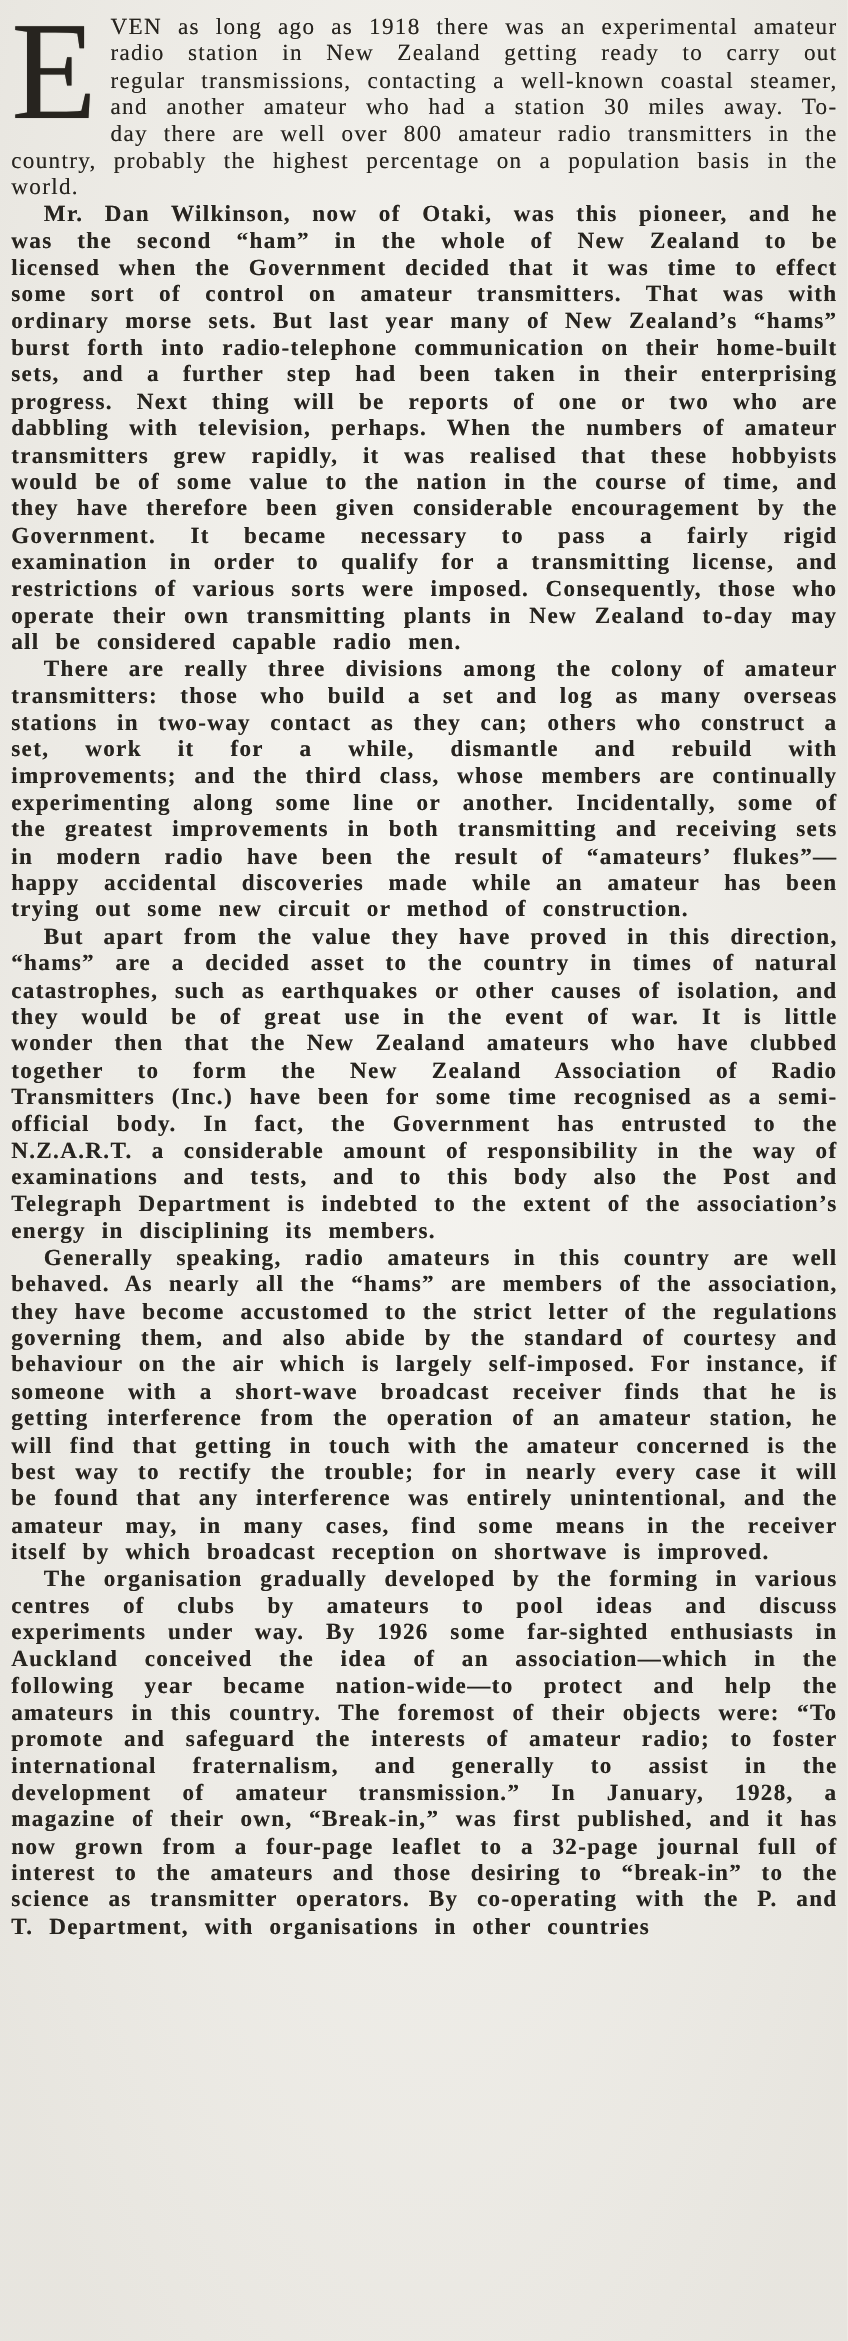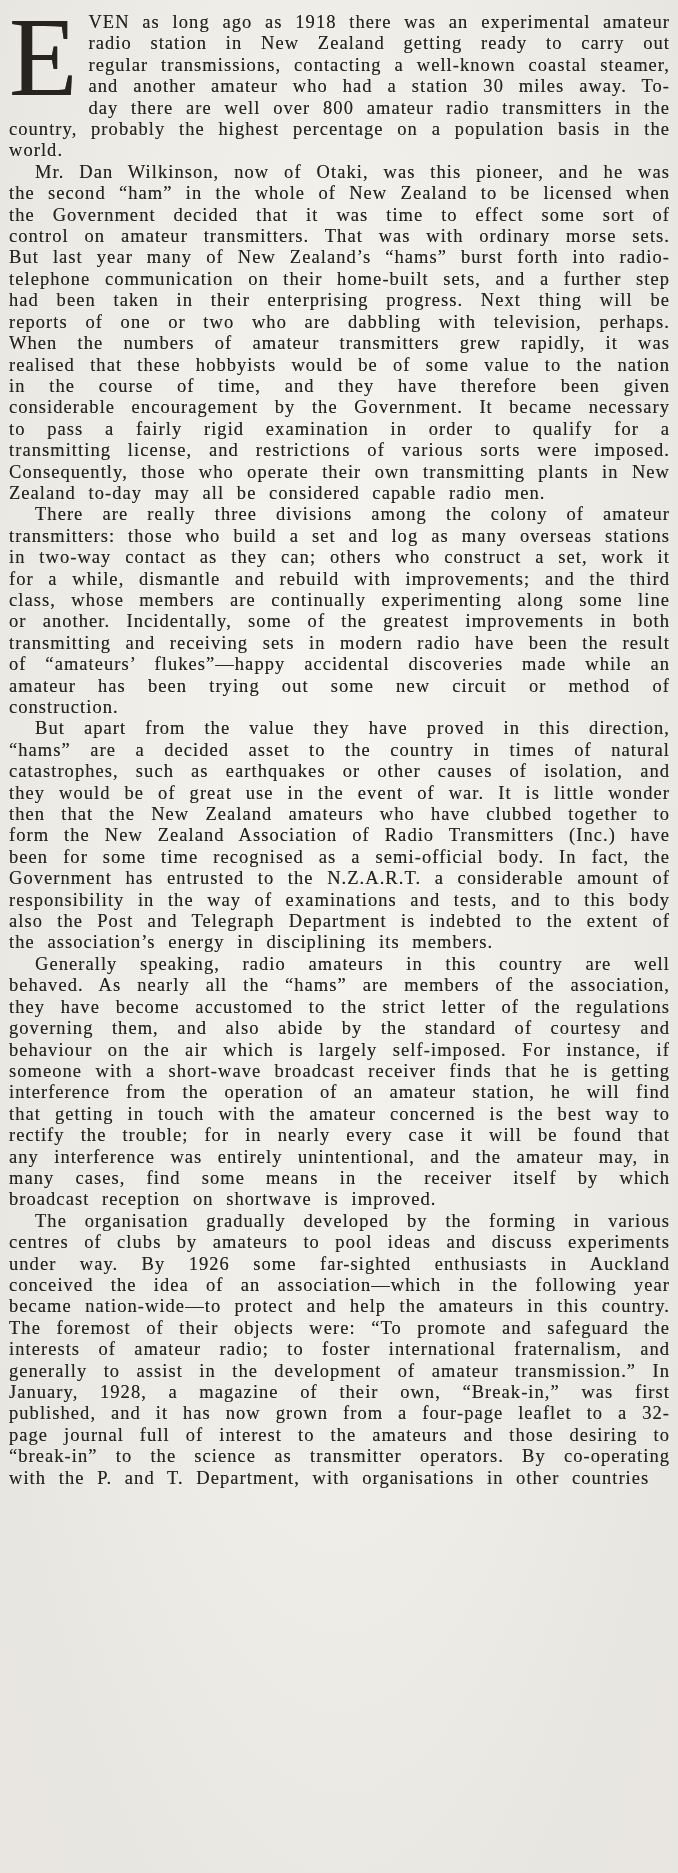--- a/index.html
+++ b/index.html
@@ -22,21 +22,21 @@
   }
   .para{
     margin:0;
     font-size:18.5px;
     line-height:21.4px;
     text-align:justify;
     letter-spacing:1.05px;
     word-spacing:7px;
     text-shadow:0 0 0.4px rgba(42,38,31,0.55);
   }
-  .para.indent{ text-indent:26px; }
+  .para.indent{ text-indent:26px;font-weight:bold; }
   .dropcap{
     float:left;
     font-size:112px;
     line-height:84px;
     height:84px;
     margin:3px 11px 0 0;
     letter-spacing:0;
     word-spacing:0;
     color:var(--ink);
     text-shadow:0 0 0.6px rgba(42,38,31,0.6);

